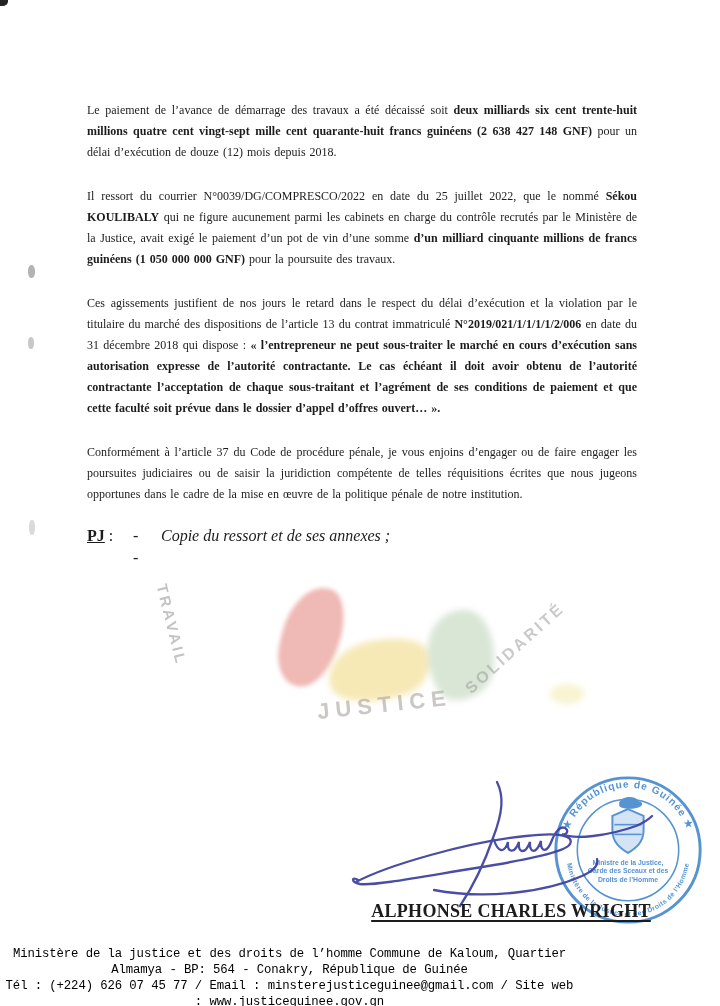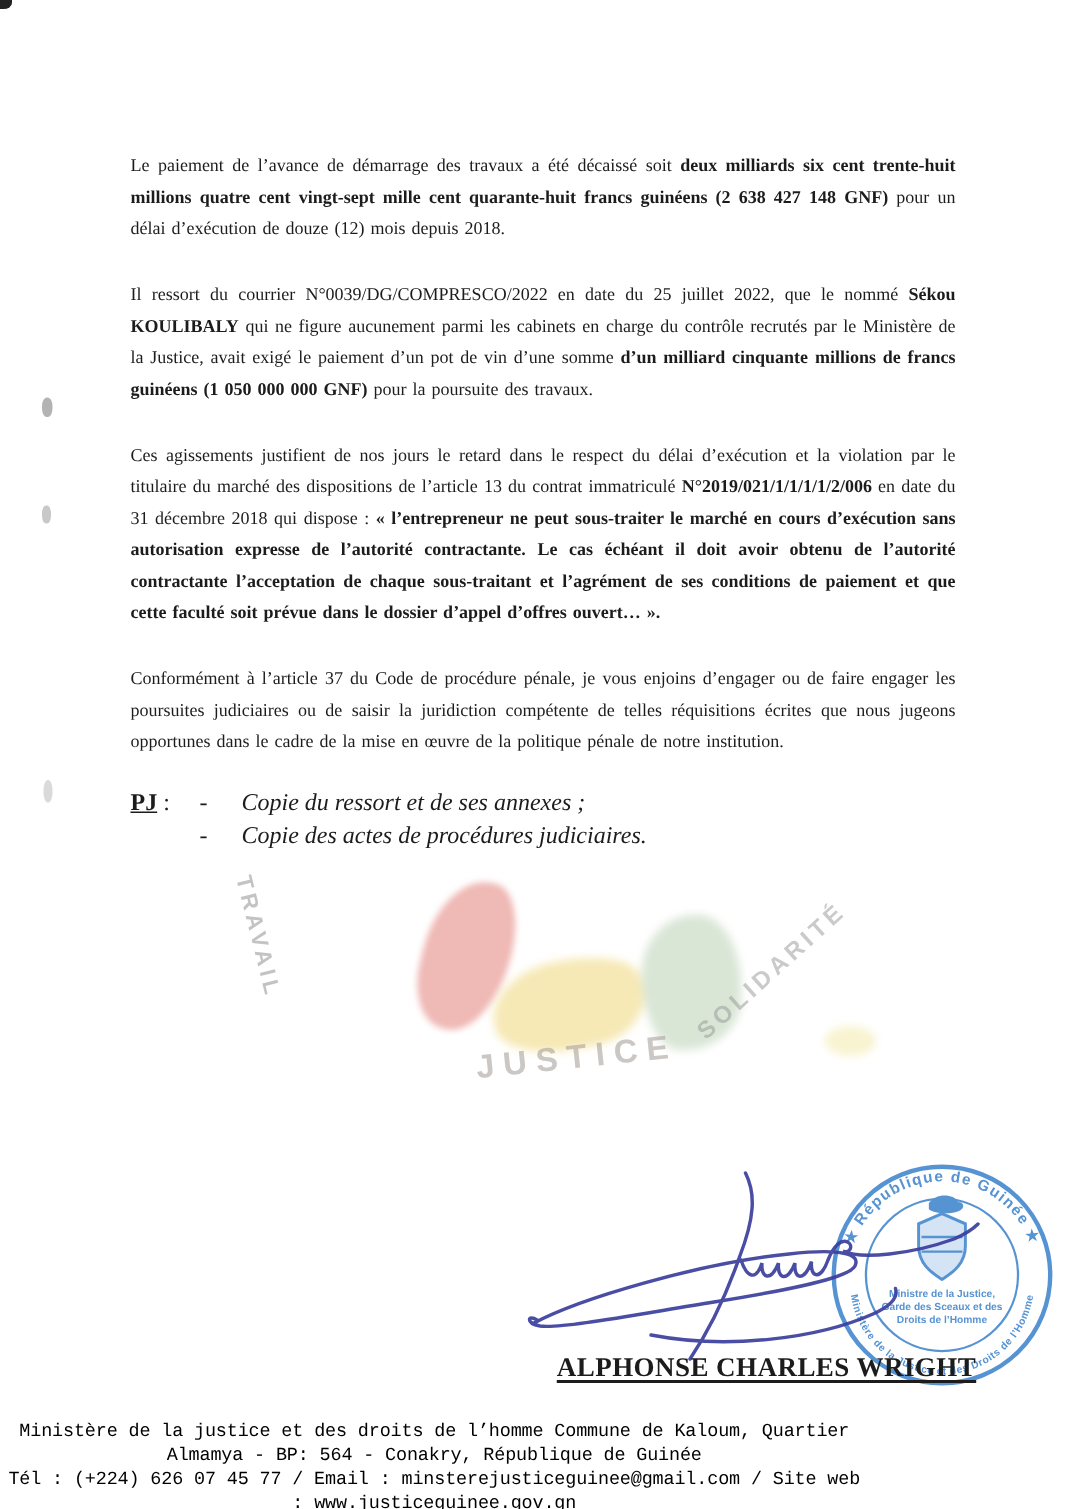--- a/index.html
+++ b/index.html
@@ -84,21 +84,20 @@
 
     <div class="pj">
       <div class="pj-row">
         <span class="pj-head"><span class="pj-label">PJ</span><span> : </span></span>
         <span class="pj-dash">-</span>
         <span class="pj-item">Copie du ressort et de ses annexes ;</span>
       </div>
       <div class="pj-row">
         <span class="pj-head"></span>
         <span class="pj-dash">-</span>
-        <span class="pj-item">Copie des actes de procédures judiciaires.</span>
       </div>
     </div>
   </div>
 
   <svg class="stamp" viewBox="0 0 160 160" xmlns="http://www.w3.org/2000/svg">
     <g fill="none" stroke="#4a8bd0">
       <circle cx="80" cy="80" r="74" stroke-width="3"></circle>
       <circle cx="80" cy="80" r="52" stroke-width="1.6"></circle>
     </g>
     <defs>

